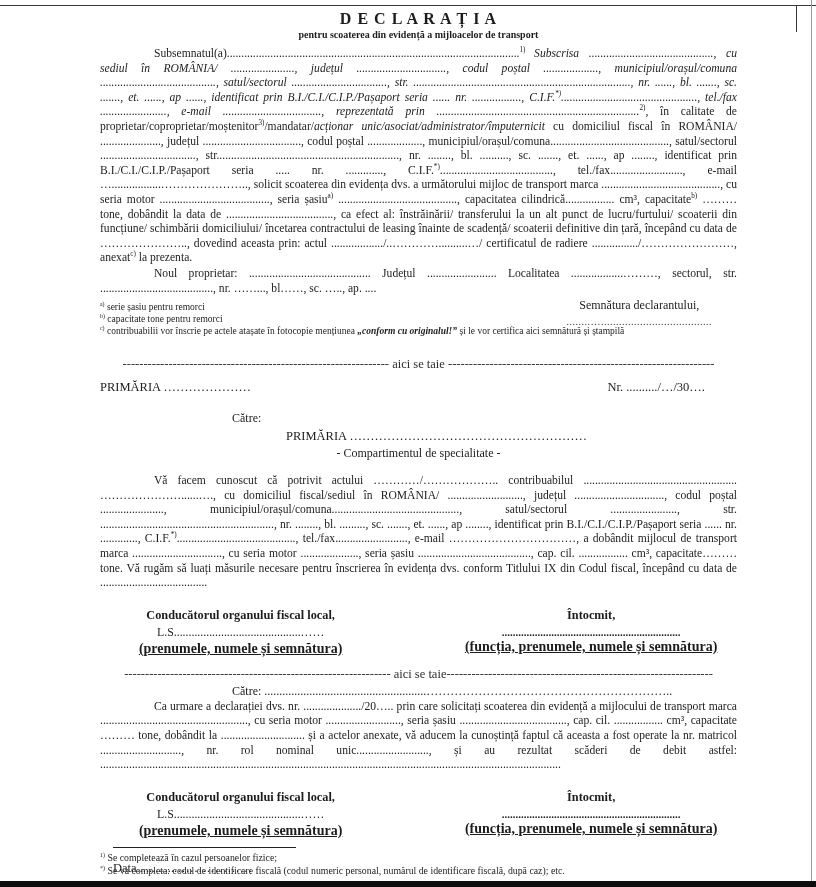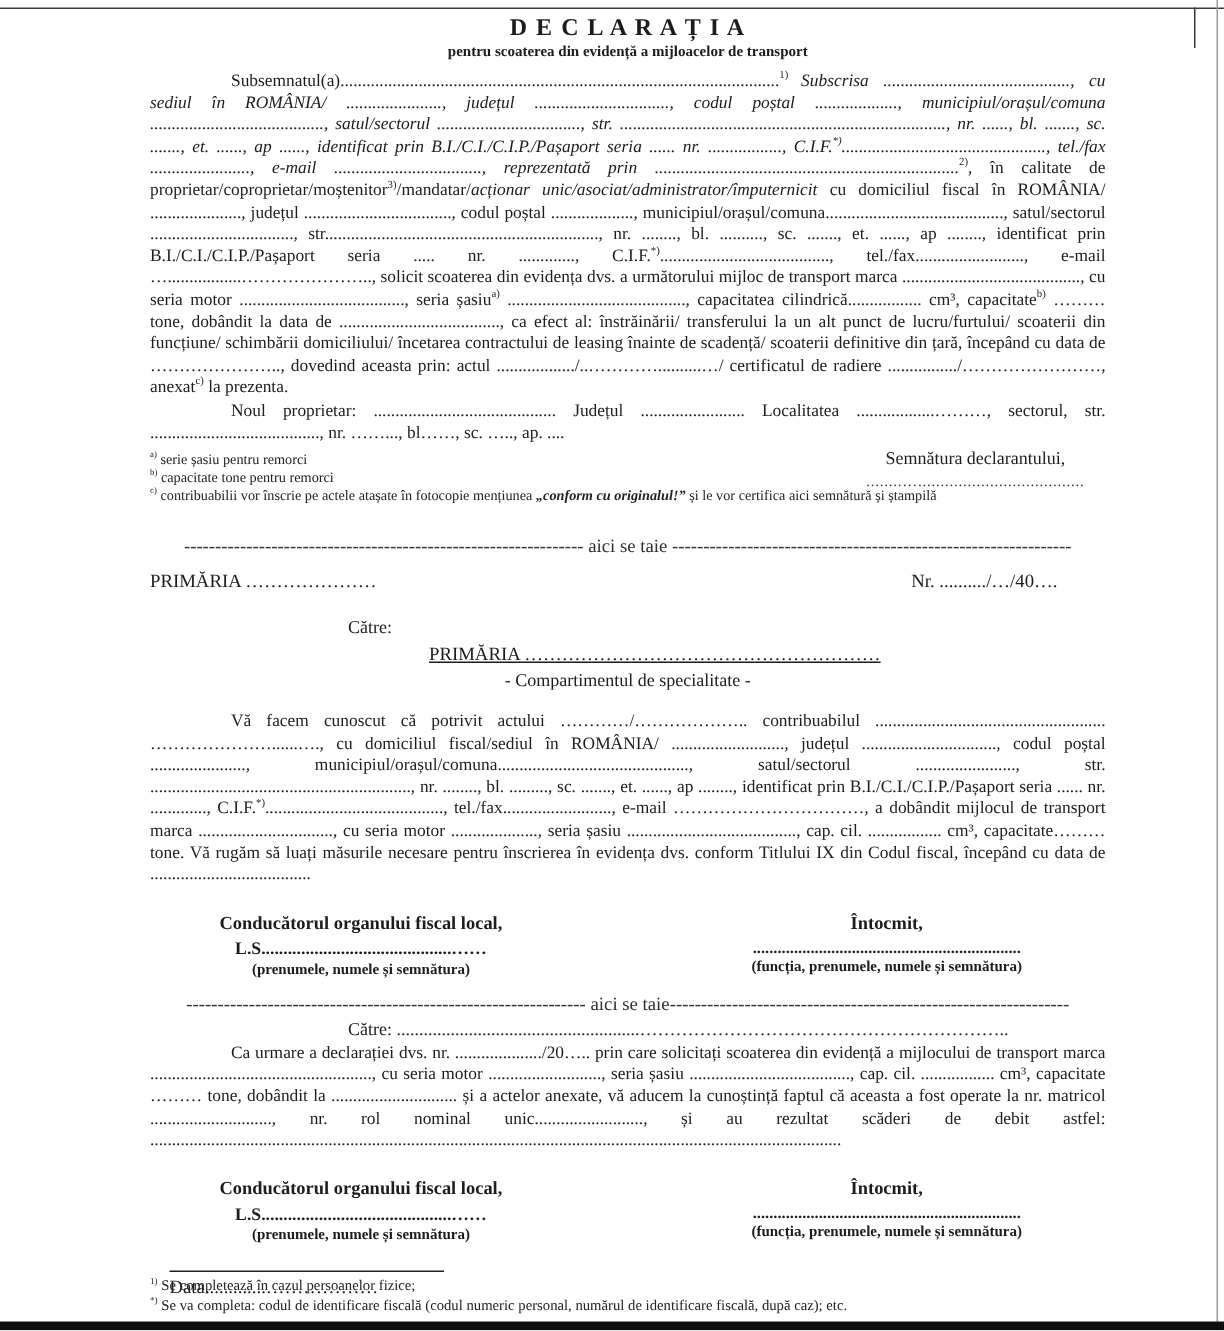--- a/index.html
+++ b/index.html
@@ -14,43 +14,43 @@
 
   .content { position:absolute; left:100px; top:8px; width:637px; }
 
   .title { text-align:center; font-size:16px; font-weight:bold; letter-spacing:1px; margin:2px 0 0; }
   .subtitle { text-align:center; font-size:10px; font-weight:bold; margin:1px 0 7px; }
 
   .para { font-size:11.6px; line-height:14.6px; text-align:justify; text-indent:54px; margin:0; }
   sup { font-size:0.62em; line-height:0; vertical-align:super; }
 
   .notes-zone { position:relative; margin-top:6px; min-height:52px; }
-  .sig-declarant { position:absolute; top:-4px; right:14px; text-align:center; }
+  .sig-declarant { position:absolute; top:-4px; right:25px; text-align:center; }
   .sig-declarant-label { font-size:12px; }
   .sig-declarant-dots { font-size:10px; letter-spacing:0.5px; margin-top:3px; color:#333; }
   .fnote { font-size:9.5px; line-height:11.8px; color:#222; width:74%; }
 
   .cutline { text-align:center; white-space:nowrap; overflow:hidden; font-size:12.5px; color:#2f2f2f; margin-top:3px; }
 
   .registry-row { display:flex; justify-content:space-between; font-size:12.5px; margin-top:8px; padding-right:32px; }
 
   .catre { font-size:12px; margin-top:16px; margin-left:132px; }
-  .primaria-recipient { font-size:12.5px; margin-top:3px; margin-left:186px;text-decoration:underline; }
+  .primaria-recipient { font-size:12.5px; margin-top:3px; margin-left:186px; }
   .compartiment { font-size:12px; text-align:center; margin-top:2px; }
 
   .para2 { margin-top:13px; }
 
   .sig-row { display:flex; margin-top:17px;gap:24px; }
   .sig-col { text-align:center; }
   .sig-col.left { width:46%; }
   .sig-col.right { width:54%; padding-left:40px; box-sizing:border-box; }
   .sig-title { font-size:12.3px; font-weight:bold; }
-  .sig-ls { font-size:11.8px; font-weight:bold; margin-top:2px; }
+  .sig-ls { font-size:11.8px; font-weight:normal; margin-top:2px; }
   .sig-dots { font-size:11px; font-weight:bold; margin-top:3px; }
-  .sig-sub { font-size:10px; font-weight:bold; margin-top:1px; }
+  .sig-sub { font-size:14px; font-weight:bold; margin-top:1px;text-decoration:underline; }
 
   .cutline2 { margin-top:10px; }
   .primaria2 { font-size:12.5px; margin-top:3px; }
   .catre2 { font-size:12px; margin-top:2px; margin-left:132px; }
   .para3 { margin-top:1px; }
 
   .data-row { display:flex; font-size:12.5px; margin-top:22px; margin-left:13px; }
   .received { margin-left:96px; }
 
   .bottom-notes { position:absolute; left:100px; bottom:10px; width:637px; }
@@ -81,21 +81,21 @@
       </div>
       <div class="fnote"><sup>a)</sup><span> serie șasiu pentru remorci</span></div>
       <div class="fnote"><sup>b)</sup><span> capacitate tone pentru remorci</span></div>
       <div class="fnote" style="width:100%"><sup>c)</sup><span> contribuabilii vor înscrie pe actele atașate în fotocopie mențiunea </span><span style="font-style: italic; font-weight: bold;">„conform cu originalul!”</span><span> și le vor certifica aici semnătură și ștampilă</span></div>
     </div>
 
     <div class="cutline">---------------------------------------------------------------- aici se taie ----------------------------------------------------------------</div>
 
     <div class="registry-row">
       <span>PRIMĂRIA …………………</span>
-      <span>Nr. ........../…/40….</span>
+      <span>Nr. ........../…/30….</span>
     </div>
 
     <div class="catre">Către:</div>
     <div class="primaria-recipient">PRIMĂRIA …………………………………………………</div>
     <div class="compartiment">- Compartimentul de specialitate -</div>
 
     <p class="para para2"><span>Vă facem cunoscut că potrivit actului …………/……………….. contribuabilul ..................................................... …………………......…., cu domiciliul fiscal/sediul în ROMÂNIA/ .........................., județul ..............................., codul poștal ......................, municipiul/orașul/comuna............................................, satul/sectorul ......................., str. ............................................................, nr. ........, bl. ........., sc. ......., et. ......, ap ........, identificat prin B.I./C.I./C.I.P./Pașaport seria ...... nr. ............., C.I.F.</span><sup>*)</sup><span>........................................., tel./fax........................., e-mail ……………………………, a dobândit mijlocul de transport marca ..............................., cu seria motor ...................., seria șasiu ......................................., cap. cil. ................. cm³, capacitate……… tone. Vă rugăm să luați măsurile necesare pentru înscrierea în evidența dvs. conform Titlului IX din Codul fiscal, începând cu data de .....................................</span></p>
 
     <div class="sig-row">
       <div class="sig-col left">

